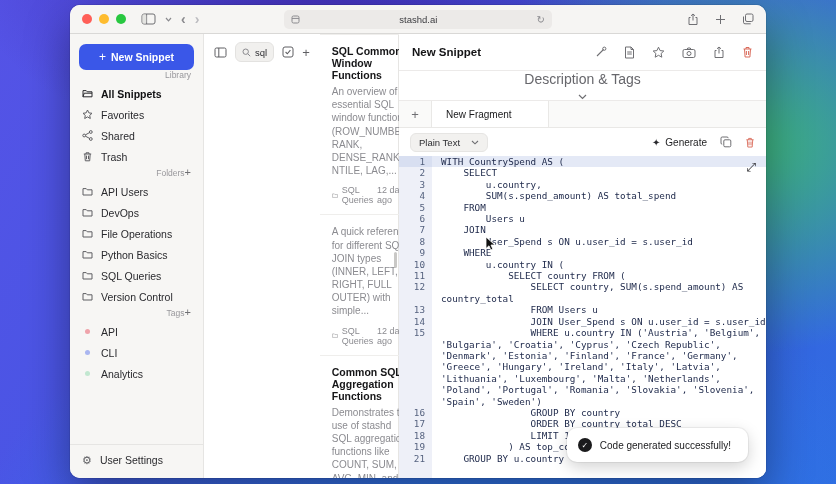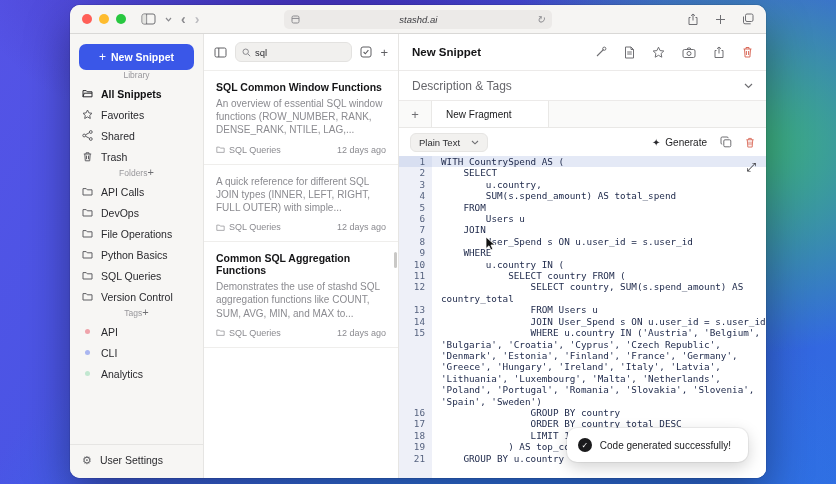--- a/index.html
+++ b/index.html
@@ -23,49 +23,49 @@
   .titlebar { height:29px; flex-shrink:0; background:#f6f5f3; border-bottom:1px solid #d9d8d6;
     display:flex; align-items:center; padding:0 12px; gap:9px; position:relative; }
   .lights { display:flex; gap:7px; margin-right:6px; }
   .light { width:10px; height:10px; border-radius:50%; }
   .light.r { background:#ff5f57; } .light.y { background:#febc2e; } .light.g { background:#28c840; }
   .tb-ic { color:#6f6f73; display:flex; align-items:center; }
   .nav-chev { font-size:14px; color:#8a8a8e; line-height:1; font-weight:bold; }
   .nav-chev.dis { color:#bcbcc0; }
   .urlbar { position:absolute; left:50%; transform:translateX(-50%); width:268px; height:19px;
     background:#eceae8; border-radius:5px; display:flex; align-items:center; padding:0 7px;
-    font-size:9.5px; color:#3c3c40;font-style:italic; }
+    font-size:9.5px; color:#3c3c40; }
   .urlbar .host { flex:1; text-align:center; }
   .tb-right { margin-left:auto; display:flex; gap:16px; align-items:center; }
   
   .main { flex:1; display:flex; min-height:0; }
   
   .sidebar { width:134px; flex-shrink:0; background:#f7f6f4; border-right:1px solid #e6e5e3;
     display:flex; flex-direction:column; padding:10px 9px 10px; }
   .btn-new { height:26px; background:#3a57e8; color:#fff; border:none; border-radius:7px;
     font-size:10.5px; font-weight:bold; display:flex; align-items:center; justify-content:center;
     gap:5px; width:100%; font-family:inherit; }
   .btn-new .plus { font-size:12px; font-weight:normal; }
   .sec-title { font-size:8.5px; color:#98979b; margin:0 3px 3px; display:flex;
-    justify-content:center; align-items:center; }
+    justify-content:flex-end; align-items:center; }
   .sec-plus { font-size:11px; color:#6f6f73; line-height:1; }
   .side-item { display:flex; align-items:center; gap:8px; padding:4.5px 3px; font-size:10.5px;
     color:#2a2a2e; border-radius:5px; }
   .side-item svg { width:11px; height:11px; stroke:#5f5f63; fill:none; stroke-width:1;
     flex-shrink:0; }
   .side-item.active { font-weight:bold; color:#101012; }
   .side-item.active svg { stroke:#2a2a2e; }
   .tag-dot { width:5px; height:5px; border-radius:50%; margin:0 3px; flex-shrink:0; }
   .sidebar .spacer { flex:1; }
   .side-footer { border-top:1px solid #e6e5e3; margin:8px -9px 0; padding:9px 12px 2px;
     display:flex; gap:8px; align-items:center; font-size:10.5px; color:#2a2a2e; }
   .gear { font-size:11px; color:#5f5f63; line-height:1; }
   
   .listcol { width:195px; flex-shrink:0; border-right:1px solid #e6e5e3; background:#fff;
-    display:flex; flex-direction:column; position:relative; }
+    display:flex; position:relative; }
   .list-header { height:36px; flex-shrink:0; display:flex; align-items:center; padding:0 10px;
     gap:8px; }
   .list-header svg { flex-shrink:0; }
   .search { flex:1; height:20px; background:#f1f0ee; border:1px solid #e3e2e0; border-radius:6px;
     display:flex; align-items:center; gap:4px; padding:0 6px; font-size:9.5px; color:#2e2e32; }
   .list-body { border-top:1px solid #efeeec; }
   .snippet { padding:10px 12px 9px; border-bottom:1px solid #efeeec; }
   .snip-title { font-size:10.5px; font-weight:bold; color:#151517; margin-bottom:4px; }
   .snip-desc { font-size:10px; color:#8b8b90; line-height:1.32; margin-bottom:8px; }
   .snip-meta { display:flex; justify-content:space-between; align-items:center; font-size:9px;
@@ -76,21 +76,21 @@
     background:#c9c8c6; border-radius:2px; }
   
   .detail { flex:1; min-width:0; display:flex; flex-direction:column; background:#fff;
     position:relative; }
   .d-header { height:37px; flex-shrink:0; display:flex; align-items:center; padding:0 13px;
     border-bottom:1px solid #eceae9; }
   .d-title { font-size:11.5px; font-weight:bold; color:#141416; flex:1; }
   .d-icons { display:flex; gap:17px; align-items:center; color:#6f6f73; }
   .d-icons svg { display:block; }
   .d-desc { height:30px; flex-shrink:0; display:flex; align-items:center; justify-content:space-between;
-    padding:0 13px; font-size:12px; color:#67676c; border-bottom:1px solid #eceae9; }
+    padding:0 13px; font-size:14px; color:#67676c; border-bottom:1px solid #eceae9;flex-direction:column; }
   .frag-bar { height:27px; flex-shrink:0; background:#fafaf9; border-bottom:1px solid #e9e8e6;
     display:flex; align-items:stretch; }
   .frag-add { width:32px; display:flex; align-items:center; justify-content:center; color:#6f6f73;
     font-size:13px; }
   .frag-tab { background:#fff; border-left:1px solid #e9e8e6; border-right:1px solid #e9e8e6;
     display:flex; align-items:center; padding:0 14px; width:118px; font-size:10px; color:#19191b; }
   .code-toolbar { height:28px; flex-shrink:0; display:flex; align-items:center; padding:0 11px;
     gap:13px; }
   .lang-pill { height:19px; background:#f2f1ef; border:1px solid #e6e5e3; border-radius:6px;
     display:flex; align-items:center; gap:11px; padding:0 8px; font-size:9.5px; color:#2e2e32; }
@@ -214,21 +214,21 @@
       </div>
 
       <div class="sec-title">
         <span>Folders</span>
         <span class="sec-plus">+</span>
       </div>
       <div class="side-item">
         <svg viewBox="0 0 11 11">
             <path d="M1 9 V2.6 H4.2 L5.3 3.8 H10 V9 Z"></path>
           </svg>
-        <span>API Calls</span>
+        <span>API Users</span>
       </div>
       <div class="side-item">
         <svg viewBox="0 0 11 11">
             <path d="M1 9 V2.6 H4.2 L5.3 3.8 H10 V9 Z"></path>
           </svg>
         <span>DevOps</span>
       </div>
       <div class="side-item">
         <svg viewBox="0 0 11 11">
             <path d="M1 9 V2.6 H4.2 L5.3 3.8 H10 V9 Z"></path>

